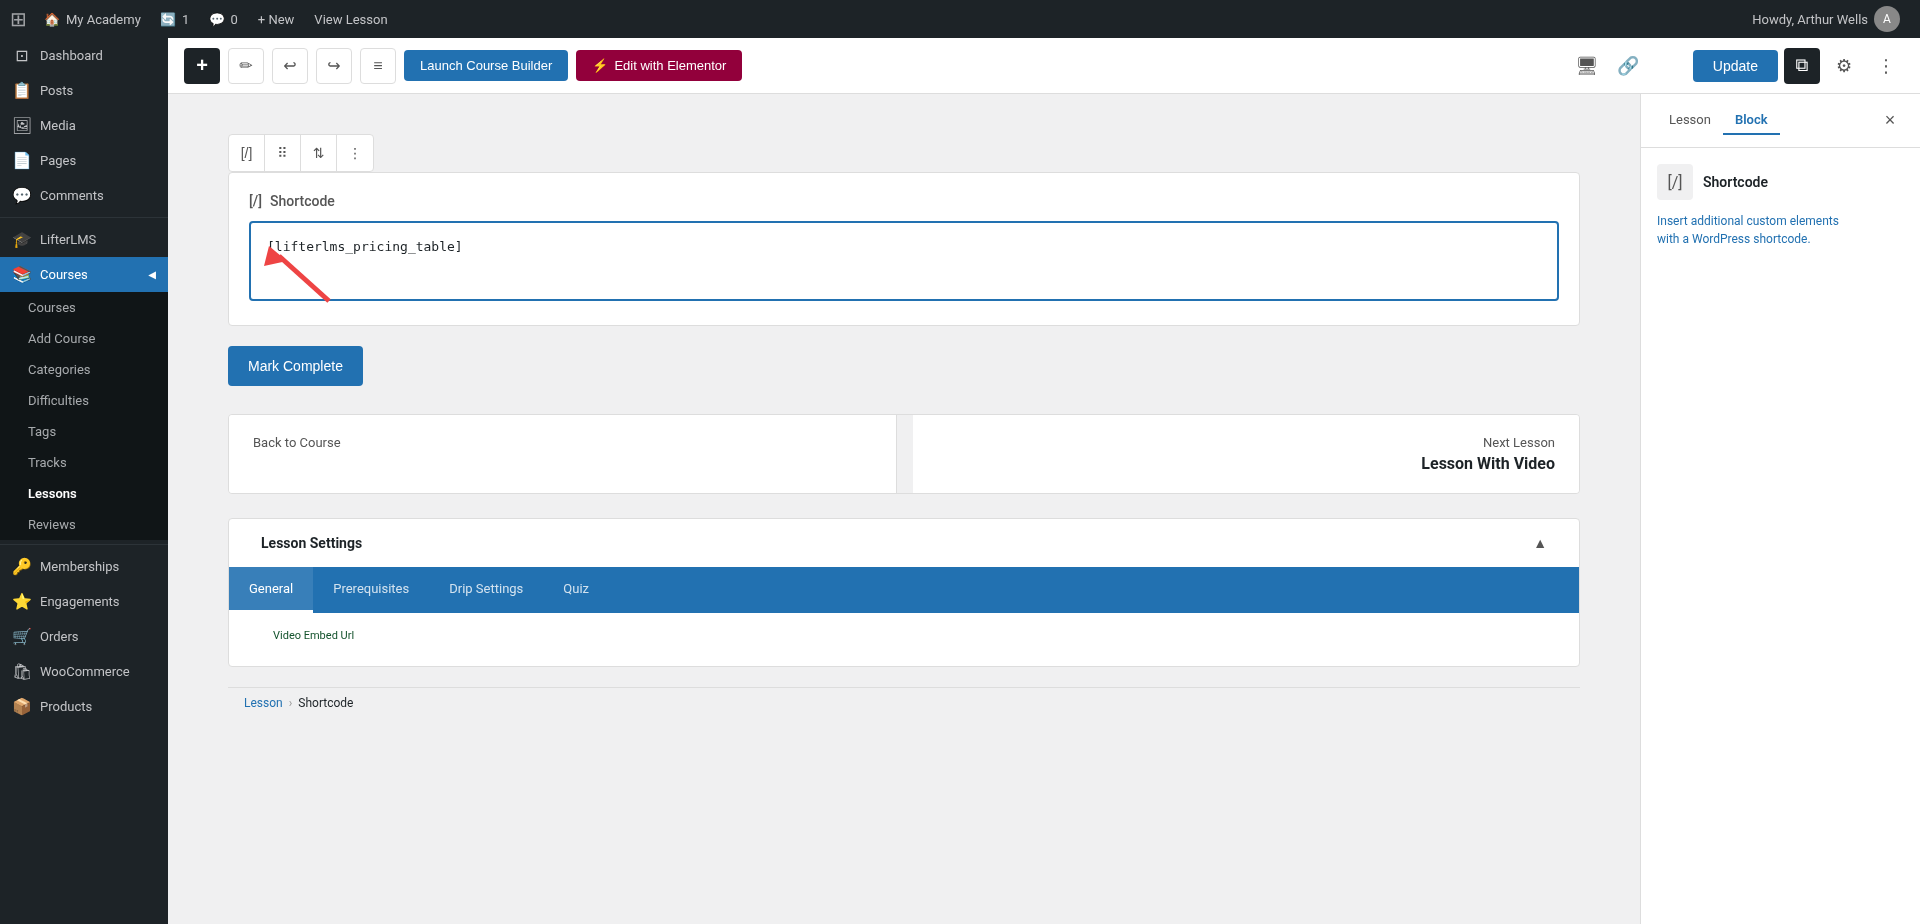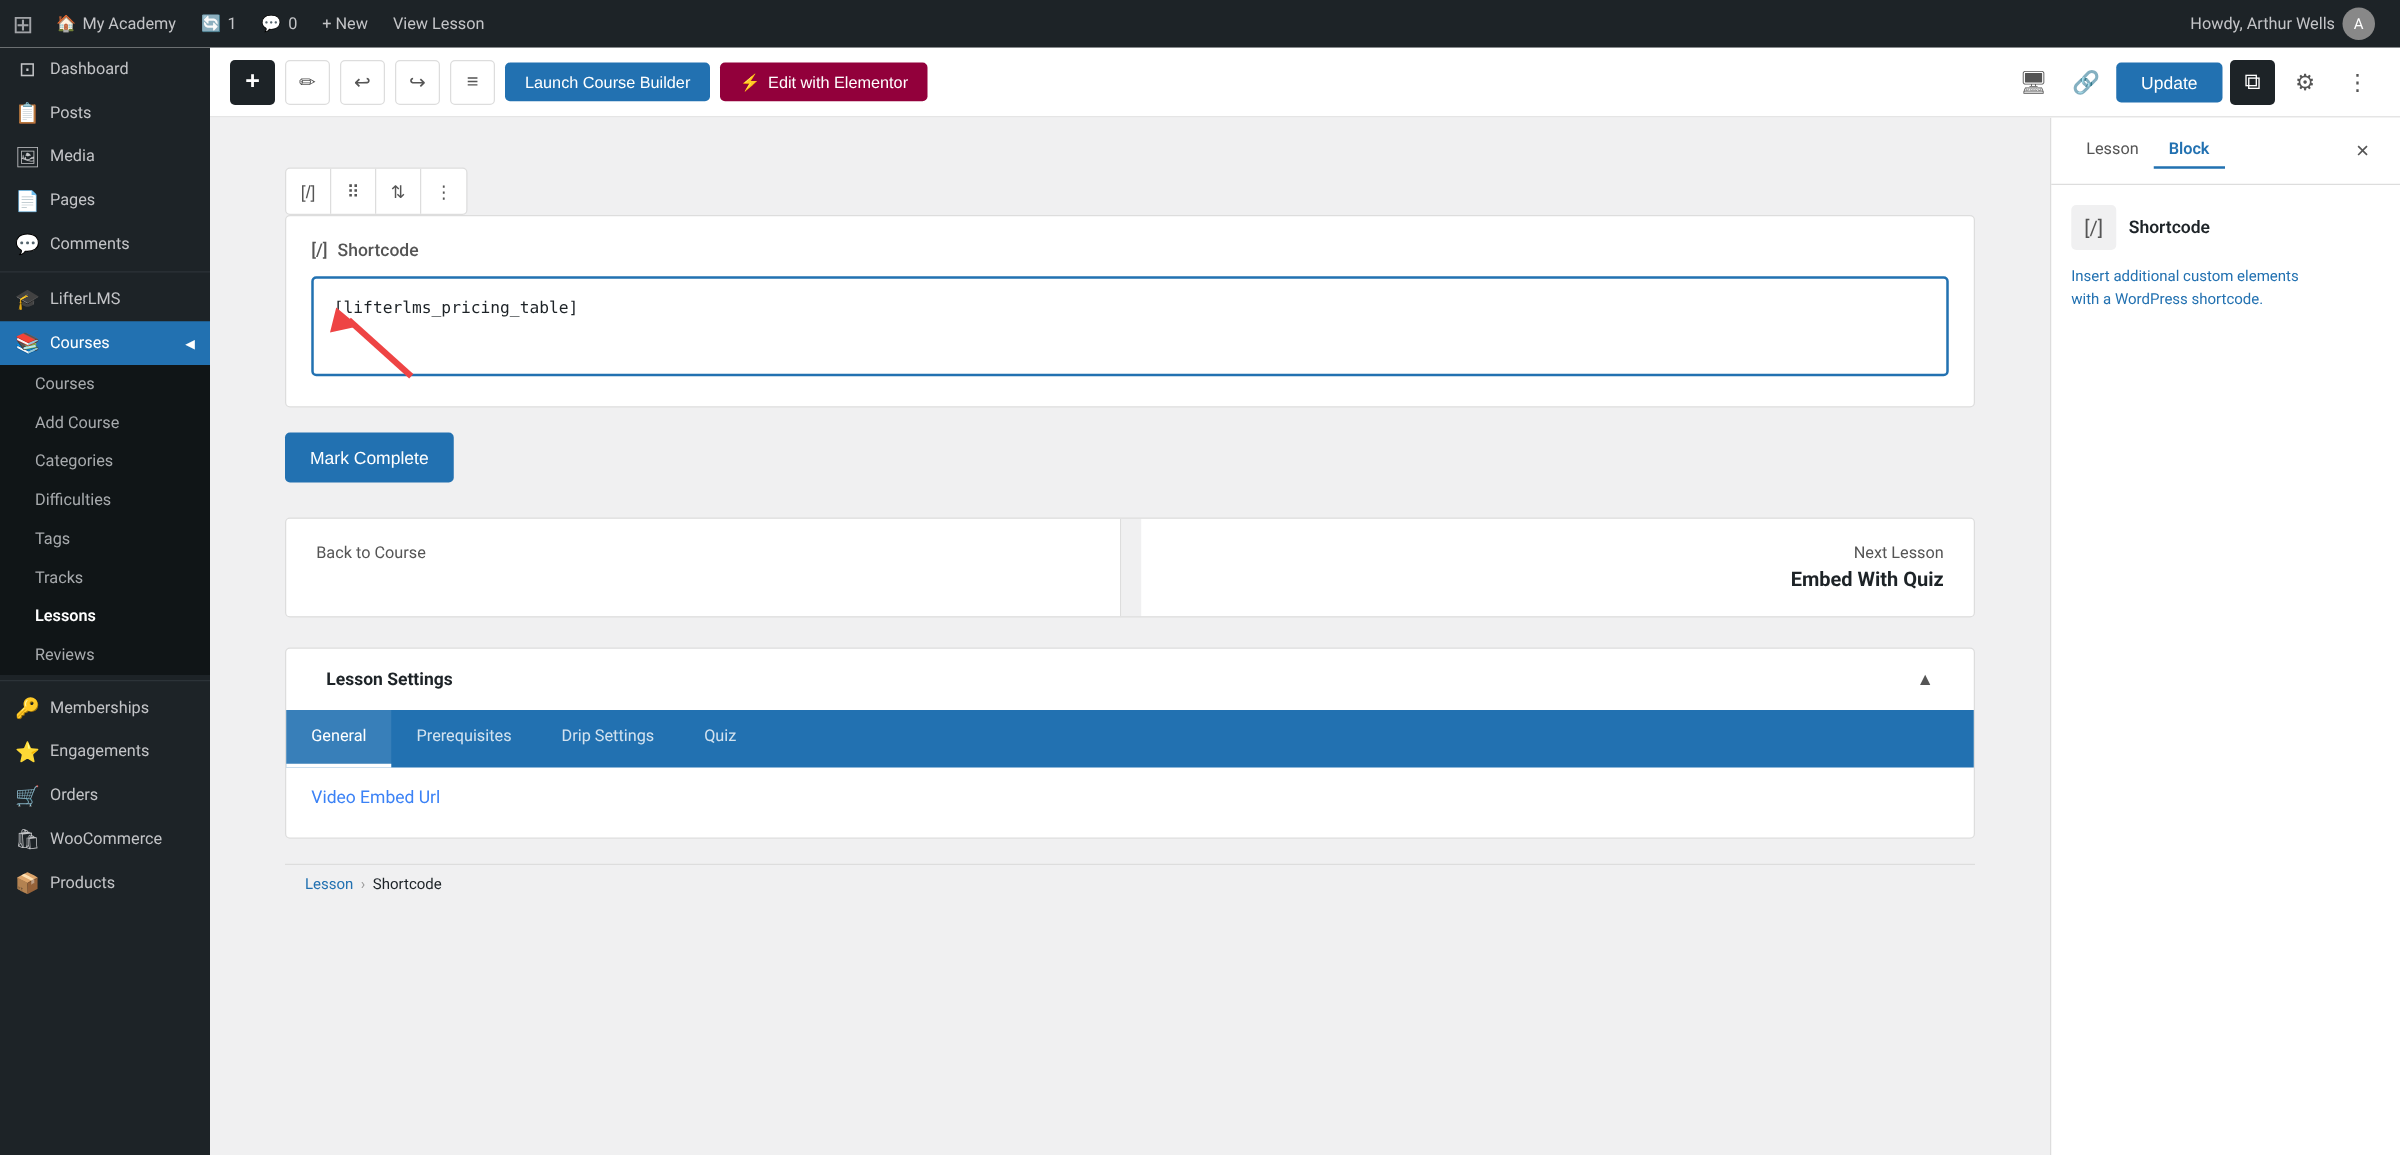--- a/index.html
+++ b/index.html
@@ -134,20 +134,21 @@
     .toolbar-right { margin-left: auto; display: flex; align-items: center; gap: 6px; }
     .update-btn {
       background: #2271b1;
       color: #fff;
       border: none;
       border-radius: 4px;
       padding: 8px 20px;
       font-size: 14px;
       font-weight: 500;
       cursor: pointer;
+      margin-left: 40px;
     }
     .view-icon-btn {
       background: none;
       border: none;
       width: 36px;
       height: 36px;
       display: flex;
       align-items: center;
       justify-content: center;
       cursor: pointer;
@@ -301,23 +302,24 @@
       color: rgba(255,255,255,0.8);
       font-size: 13px;
       cursor: pointer;
       border-bottom: 3px solid transparent;
     }
     .lesson-tab.active { color: #fff; border-bottom: 3px solid #fff; background: rgba(255,255,255,0.1); }
 
     .lesson-settings-content { padding: 16px 20px; }
 
     .video-embed-label {
-      font-size: 14px;
-      color: #3b82f6;
+      font-size: 11px;
+      color: #14532d;
       margin-bottom: 8px;
+      margin-left: 24px;
     }
 
     
     .breadcrumb-bar {
       background: #f0f0f1;
       border-top: 1px solid #ddd;
       padding: 8px 16px;
       display: flex;
       align-items: center;
       gap: 6px;
@@ -597,21 +599,21 @@
           <span>Mark Complete</span>
         </button>
 
         
         <div class="nav-cards">
           <div class="nav-card">
             <div class="nav-card-label">Back to Course</div>
           </div>
           <div class="nav-card right">
             <div class="nav-card-label">Next Lesson</div>
-            <div class="nav-card-title">Embed With Quiz</div>
+            <div class="nav-card-title">Lesson With Video</div>
           </div>
         </div>
 
         
         <div class="lesson-settings">
           <div class="lesson-settings-header">
             <span>Lesson Settings</span>
             <span class="chevron">▲</span>
           </div>
           <div class="lesson-tabs">

